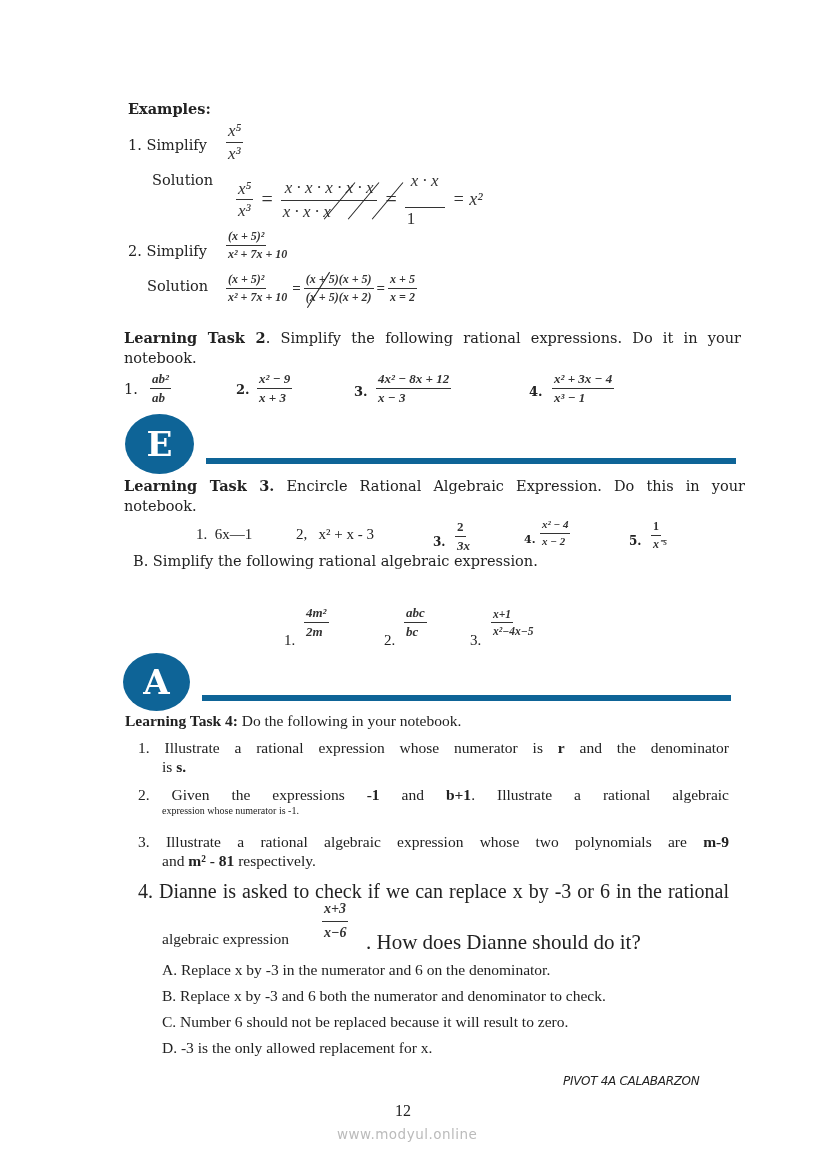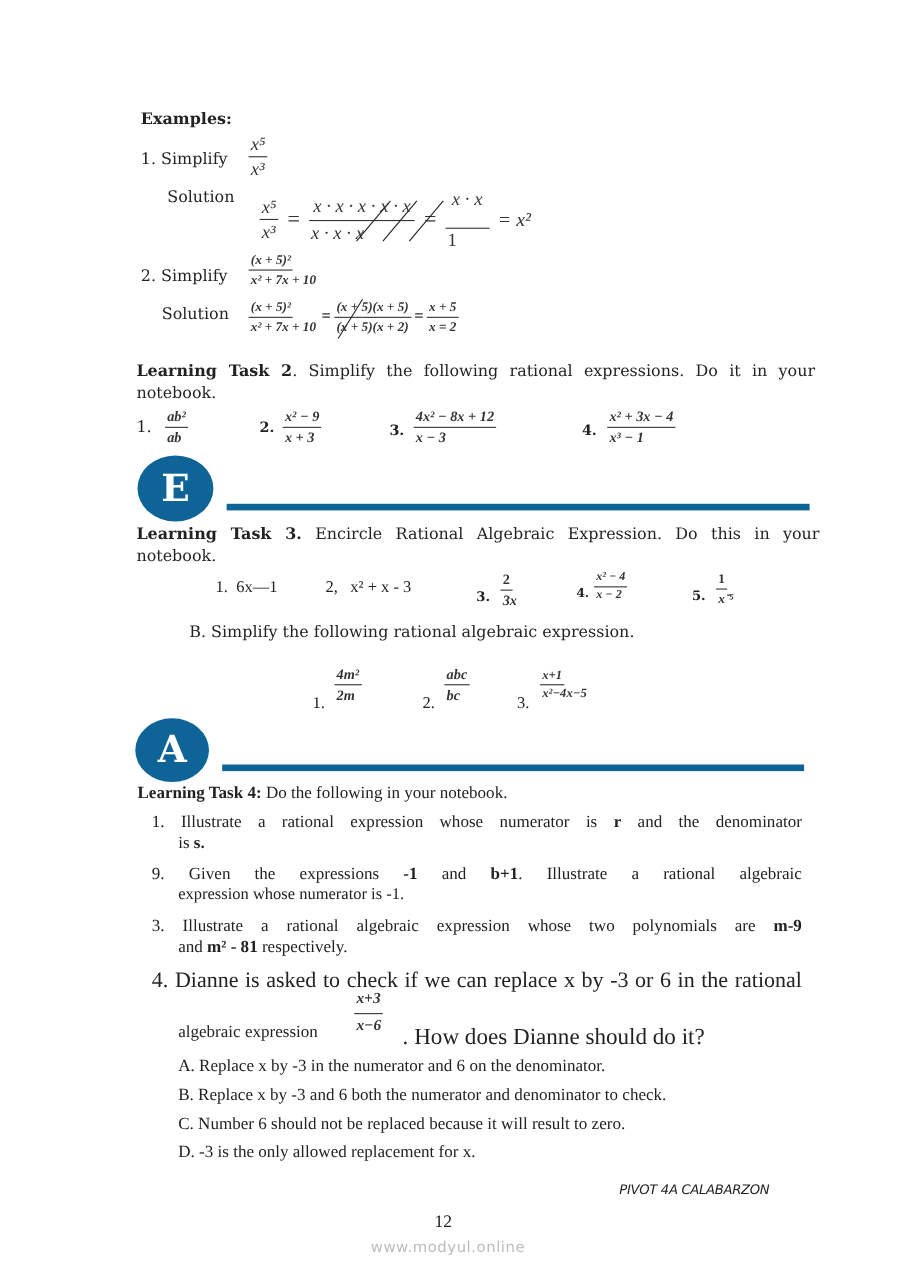--- a/index.html
+++ b/index.html
@@ -134,21 +134,21 @@
         <span class="den">x − 2</span>
       </span></span>
 
   <span class="abs serif b" style="left:433px;top:16px;font-size:12px;">5.</span>
   <span class="abs math boldmath" style="left:455px;top:2px;font-size:12px;"><span class="frac">
         <span class="num" style="font-style:normal;">1</span>
         <span class="den">x⁻⁵</span>
       </span></span>
 </div>
 
-<div class="abs serif" style="left:133px;top:567px;margin-left:39px;">B. Simplify the following rational algebraic expression.</div>
+<div class="abs serif" style="left:133px;top:553px;">B. Simplify the following rational algebraic expression.</div>
 
 <div class="abs" style="left:284px;top:604px;width:300px;height:48px;">
   <span class="abs tnr" style="left:0;top:28px;font-size:15px;">1.</span>
   <span class="abs math boldmath" style="left:20px;top:2px;font-size:13px;"><span class="frac">
         <span class="num">4m²</span>
         <span class="den">2m</span>
       </span></span>
 
   <span class="abs tnr" style="left:100px;top:28px;font-size:15px;">2.</span>
   <span class="abs math boldmath" style="left:120px;top:2px;font-size:13px;"><span class="frac">
@@ -166,22 +166,22 @@
 <div class="abs badge" style="left:123px;top:653px;width:67px;height:58px;">
     <span>A</span>
   </div>
 <div class="abs bar" style="left:202px;top:695px;width:529px;"></div>
 
 <div class="abs tnr" style="left:125px;top:712px;font-size:15.5px;"><span class="b">Learning Task 4:</span><span> Do the following in your notebook.</span></div>
 
 <div class="abs tnr justify" style="left:138px;top:739px;width:591px;font-size:15.5px;"><span>1. Illustrate a rational expression whose numerator is </span><b>r</b><span> and the  denominator</span></div>
 <div class="abs tnr" style="left:162px;top:758px;font-size:15.5px;"><span>is </span><b>s.</b></div>
 
-<div class="abs tnr justify" style="left:138px;top:786px;width:591px;font-size:15.5px;"><span>9.  Given  the  expressions  </span><b>-1</b><span>  and  </span><b>b+1</b><span>.  Illustrate  a  rational  algebraic</span></div>
-<div class="abs tnr" style="left:162px;top:805px;font-size:15px;">expression whose numerator is -1.</div>
+<div class="abs tnr justify" style="left:138px;top:786px;width:591px;font-size:15.5px;"><span>2.  Given  the  expressions  </span><b>-1</b><span>  and  </span><b>b+1</b><span>.  Illustrate  a  rational  algebraic</span></div>
+<div class="abs tnr" style="left:162px;top:805px;font-size:10px;">expression whose numerator is -1.</div>
 
 <div class="abs tnr justify" style="left:138px;top:833px;width:591px;font-size:15.5px;"><span>3. Illustrate a rational algebraic expression whose two polynomials are </span><b>m-9</b></div>
 <div class="abs tnr" style="left:162px;top:852px;font-size:15.5px;"><span>and </span><b>m² - 81</b><span> respectively.</span></div>
 
 <div class="abs tnr justify" style="left:138px;top:880px;width:591px;font-size:20px;">4. Dianne is asked to check if we can replace x by -3 or 6 in the rational</div>
 <div class="abs tnr" style="left:162px;top:930px;font-size:15.5px;">algebraic expression</div>
 <div class="abs math boldmath" style="left:322px;top:902px;font-size:14px;"><span class="frac">
       <span class="num" style="padding-bottom:4px;">x+3</span>
       <span class="den" style="padding-top:4px;">x−6</span>
     </span></div>

